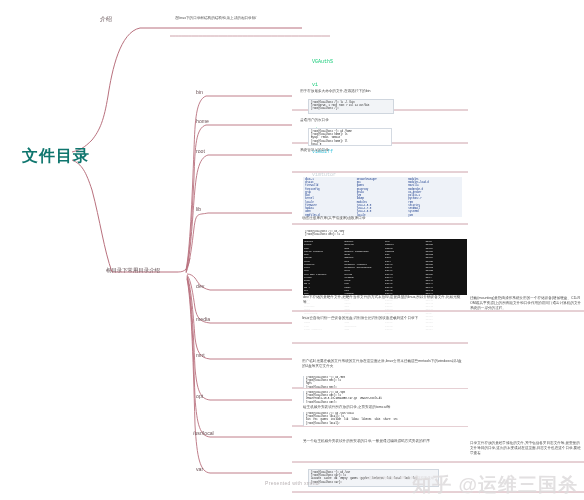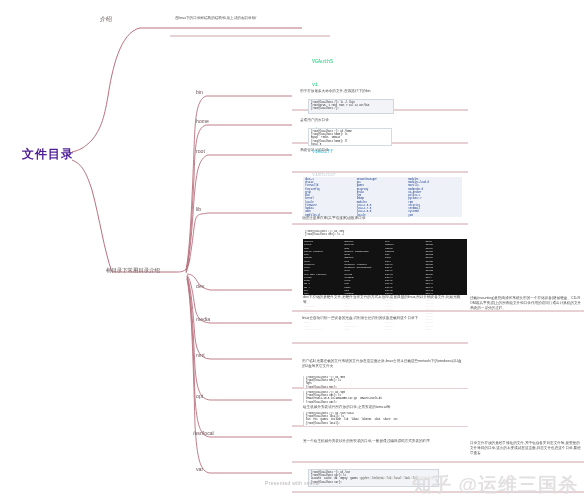--- a/index.html
+++ b/index.html
@@ -7,21 +7,21 @@
     width:584px;height:500px;background:#ffffff;
     font-family:"Liberation Sans","DejaVu Sans",sans-serif;
     position:relative;overflow:hidden;
   }
   #canvas{position:absolute;left:0;top:0;width:584px;height:500px;}
   svg.links{position:absolute;left:0;top:0;width:584px;height:500px;pointer-events:none;}
 
   
   .root-node{
     position:absolute;left:22px;top:146px;
-    font-size:12px;font-weight:bold;color:#4c1d95;
+    font-size:16px;font-weight:bold;color:#0f766e;
     letter-spacing:1px;white-space:nowrap;
   }
 
   
   .topic{
     position:absolute;white-space:nowrap;
     font-size:5.2px;color:#6b5055;line-height:1.1;
   }
   .topic.l2{font-size:5.4px;color:#5d4a4e;}
   .topic.l1{font-size:6px;color:#5d4a4e;}

